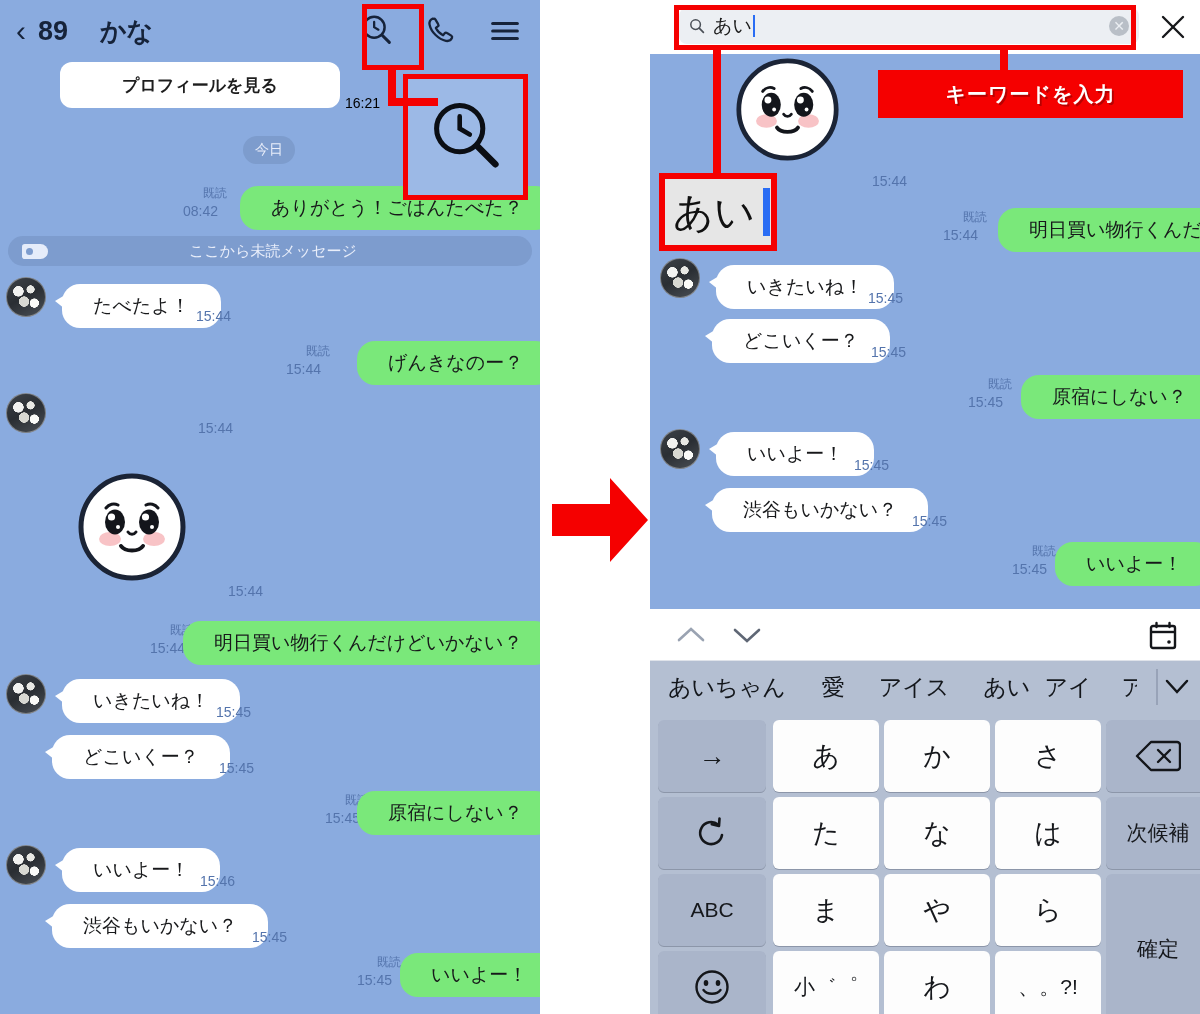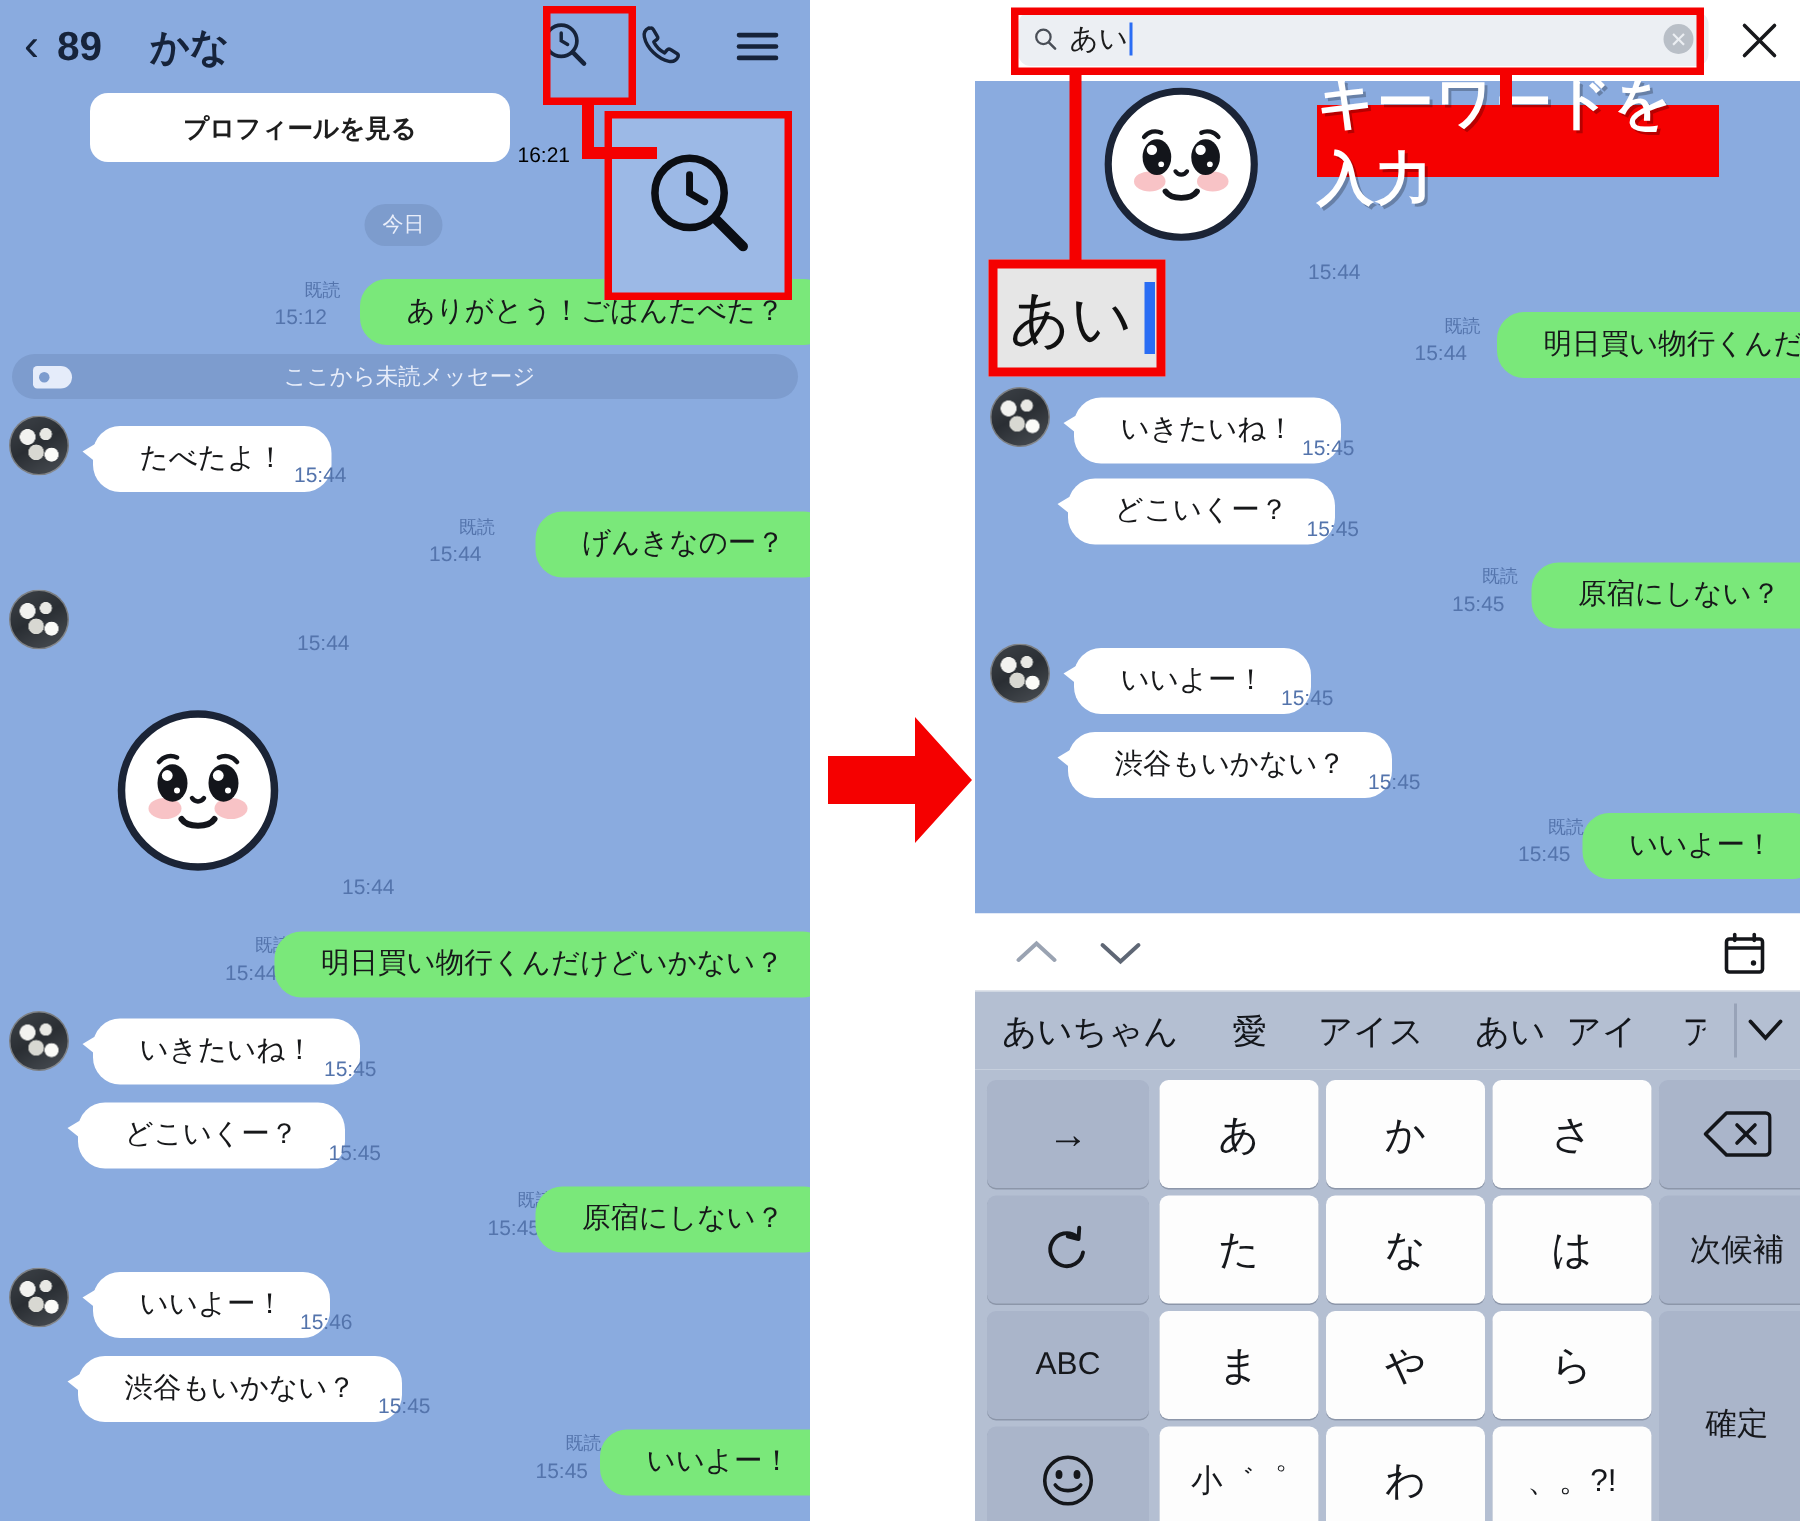--- a/index.html
+++ b/index.html
@@ -100,23 +100,23 @@
   .r-field .mag { margin-left:10px; width:16px; height:16px; }
   .r-qtext { margin-left:8px; font-size:19px; color:#1b1b1b; }
   .r-caret { display:inline-block; width:2px; height:22px; background:#2a6df4; margin-left:1px; vertical-align:-4px; }
   .r-clear { position:absolute; right:10px; width:20px; height:20px; border-radius:50%; background:#b9bfc7; display:flex; align-items:center; justify-content:center; color:#eceff3; font-size:14px; line-height:1; }
   .r-close { position:absolute; right:14px; top:14px; width:26px; height:26px; }
 
   .r-chat { position:absolute; left:0; top:54px; width:550px; height:555px; background:#8aabdf; overflow:hidden; }
 
   
   .kw-banner {
-    position:absolute; left:878px; top:70px; width:268px; height:48px;
+    position:absolute; left:878px; top:70px; width:305px; height:48px;
     background:#f50000; display:flex; align-items:center; justify-content:center;
-    color:#ffffff; font-size:38px; font-weight:bold; letter-spacing:1px;
+    color:#ffffff; font-size:20px; font-weight:bold; letter-spacing:1px;
     text-shadow:2px 2px 0 rgba(0,0,0,.25);
   }
   .ai-card {
     position:absolute; left:659px; top:173px; width:118px; height:78px;
     background:#e6e6e6; border:6px solid #f50000;
     display:flex; align-items:center; justify-content:flex-start;
   }
   .ai-card span { font-size:40px; color:#111; margin-left:8px; }
   .ai-caret { display:inline-block; width:7px; height:48px; background:#2a6df4; margin-left:2px; }
 
@@ -180,21 +180,21 @@
         </span>
       </div>
     </div>
 
     <div class="profile-btn">プロフィールを見る</div>
     <div class="profile-time">16:21</div>
 
     <div class="daypill">今日</div>
 
     <div class="readmark" style="left:183px; top:186px; width:44px;">既読</div>
-    <div class="tstamp" style="left:183px; top:203px; width:44px;">15:12</div>
+    <div class="tstamp" style="left:183px; top:203px; width:44px;">08:42</div>
     <div class="bub me" style="left:240px; top:186px;">ありがとう！ごはんたべた？</div>
 
     <div class="unread-bar">
       <span class="unread-tag"></span>
       <span class="unread-text">ここから未読メッセージ</span>
     </div>
 
     <div class="avatar" style="left:6px; top:277px;"></div>
     <div class="bub them" style="left:62px; top:284px;">たべたよ！</div>
     <div class="tstamp" style="left:196px; top:308px;">15:44</div>

